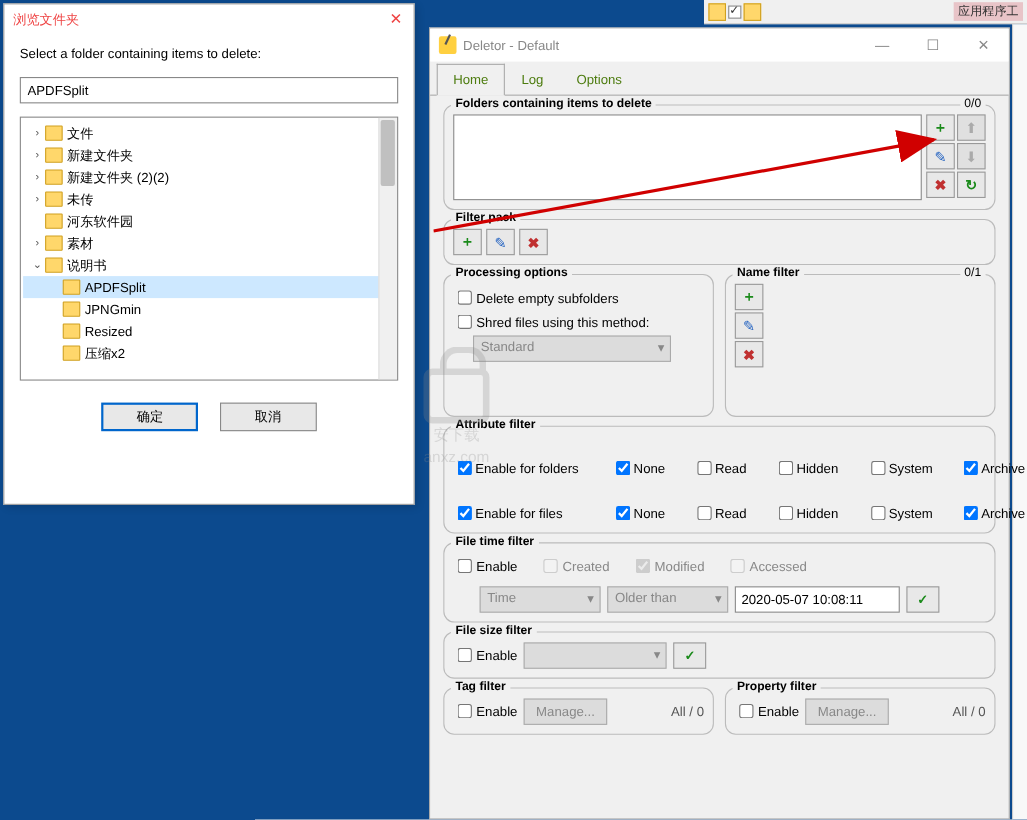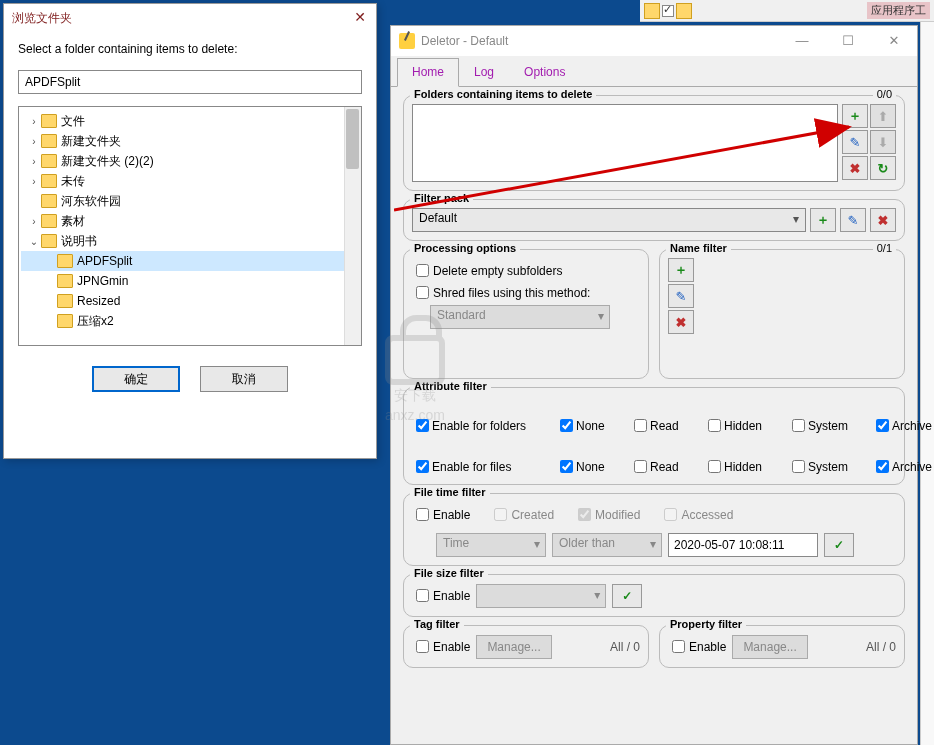--- a/index.html
+++ b/index.html
@@ -7,21 +7,21 @@
 
 
 .tb-strip { position: absolute; top: 0; left: 640px; right: 0; height: 22px; background: #f0f0f0; border-bottom: 1px solid #ccc; display:flex; align-items:center; gap:2px; padding:0 4px;}
 .tb-item { width:16px; height:16px; background:#ffd76b; border:1px solid #d0a020; }
 .tb-check { width:12px; height:12px; border:1px solid #888; background:#fff; position:relative;}
 .tb-check::after{content:"✓"; position:absolute; top:-3px; left:0; font-size:11px; color:#333;}
 .tb-label { background:#e8c4c8; padding:1px 4px; font-size:11px; color:#333; position:absolute; right:4px;}
 
 
 .browse-dlg { position: absolute; top: 3px; left: 3px; width: 374px; height: 456px; background: #fff; border: 1px solid #999; box-shadow: 2px 2px 8px rgba(0,0,0,.2); }
-.browse-title { height: 28px; line-height: 28px; padding: 0 8px; font-size: 12px; color: #7f1d1d; position: relative; }
+.browse-title { height: 28px; line-height: 28px; padding: 0 8px; font-size: 12px; color: #ef4444; position: relative; }
 .browse-close { position: absolute; right: 6px; top: 4px; width: 20px; height: 20px; text-align: center; font-size: 14px; line-height: 18px; cursor: pointer; }
 .browse-body { padding: 10px 14px; }
 .browse-instr { margin-bottom: 14px; color:#000; }
 .browse-path { width: 100%; height: 24px; border: 1px solid #888; padding: 2px 6px; margin-bottom: 12px; }
 .tree-wrap { border: 1px solid #888; height: 240px; position: relative; overflow:hidden; }
 .tree-scroll { position:absolute; right:0; top:0; bottom:0; width:17px; background:#f0f0f0; border-left:1px solid #ddd;}
 .tree-thumb { position:absolute; right:2px; top:2px; width:13px; height:60px; background:#c0c0c0; border-radius:2px;}
 .tree { padding: 4px 2px; }
 .tree-row { display:flex; align-items:center; height:20px; padding-left: 6px; cursor:pointer;}
 .tree-exp { width:14px; text-align:center; color:#555; font-size:10px;}
@@ -34,21 +34,21 @@
 
 
 .deletor { position: absolute; top: 25px; left: 390px; width: 528px; height: 720px; background:#f0f0f0; border:1px solid #aaa;}
 .del-title { height:30px; background:#fff; display:flex; align-items:center; padding:0 8px; color:#888; position:relative;}
 .del-title-icon { width:16px; height:16px; background:#ffd040; border-radius:2px; margin-right:6px; position:relative;}
 .del-title-icon::after{content:""; position:absolute; width:2px; height:10px; background:#555; left:7px; top:-2px; transform:rotate(25deg);}
 .win-btns { position:absolute; right:0; top:0; display:flex;}
 .win-btn { width:46px; height:30px; text-align:center; line-height:30px; color:#888; cursor:pointer; font-size:13px;}
 
 .tabs { display:flex; padding:2px 6px 0 6px; border-bottom:1px solid #aaa; background:#f0f0f0;}
-.tab { padding:6px 14px; border:1px solid transparent; cursor:pointer; color:#a21caf;}
+.tab { padding:6px 14px; border:1px solid transparent; cursor:pointer; color:#4d7c0f;}
 .tab.active { background:#f0f0f0; border:1px solid #aaa; border-bottom:1px solid #f0f0f0; margin-bottom:-1px;}
 
 .del-body { padding:8px 12px;}
 .group { border:1px solid #bbb; border-radius:10px; margin-bottom:8px; padding:8px; position:relative;}
 .group-title { position:absolute; top:-8px; left:6px; background:#f0f0f0; padding:0 4px; font-weight:bold; font-size:11px;}
 .group-title-right { position:absolute; top:-8px; right:8px; background:#f0f0f0; padding:0 4px; font-size:11px;}
 
 .folders-area { display:flex; gap:4px;}
 .folders-box { flex:1; height:78px; background:#fff; border:1px solid #888;}
 .side-btns { display:flex; flex-direction:column; gap:2px;}
@@ -226,21 +226,20 @@
             <div class="icon-btn red">✖</div>
             <div class="icon-btn green">↻</div>
           </div>
         </div>
       </div>
     </div>
 
     <div class="group">
       <span class="group-title">Filter pack</span>
       <div class="filter-row">
-        <div class="combo">Default</div>
         <div class="icon-btn green">＋</div>
         <div class="icon-btn blue">✎</div>
         <div class="icon-btn red">✖</div>
       </div>
     </div>
 
     <div class="two-col">
       <div class="col">
         <div class="group" style="height:130px;">
           <span class="group-title">Processing options</span>

